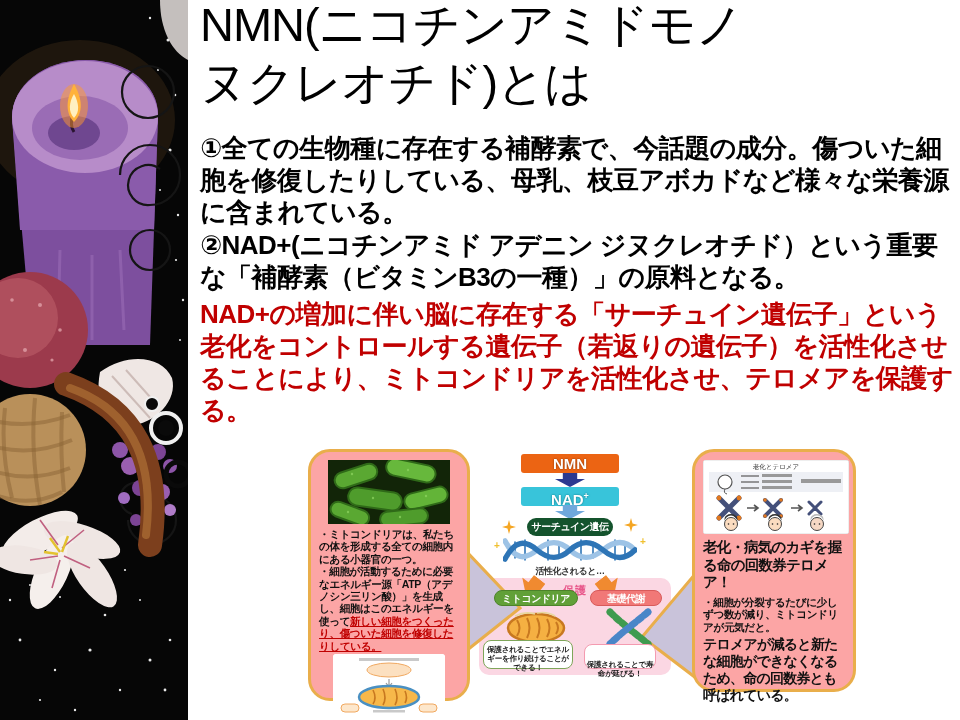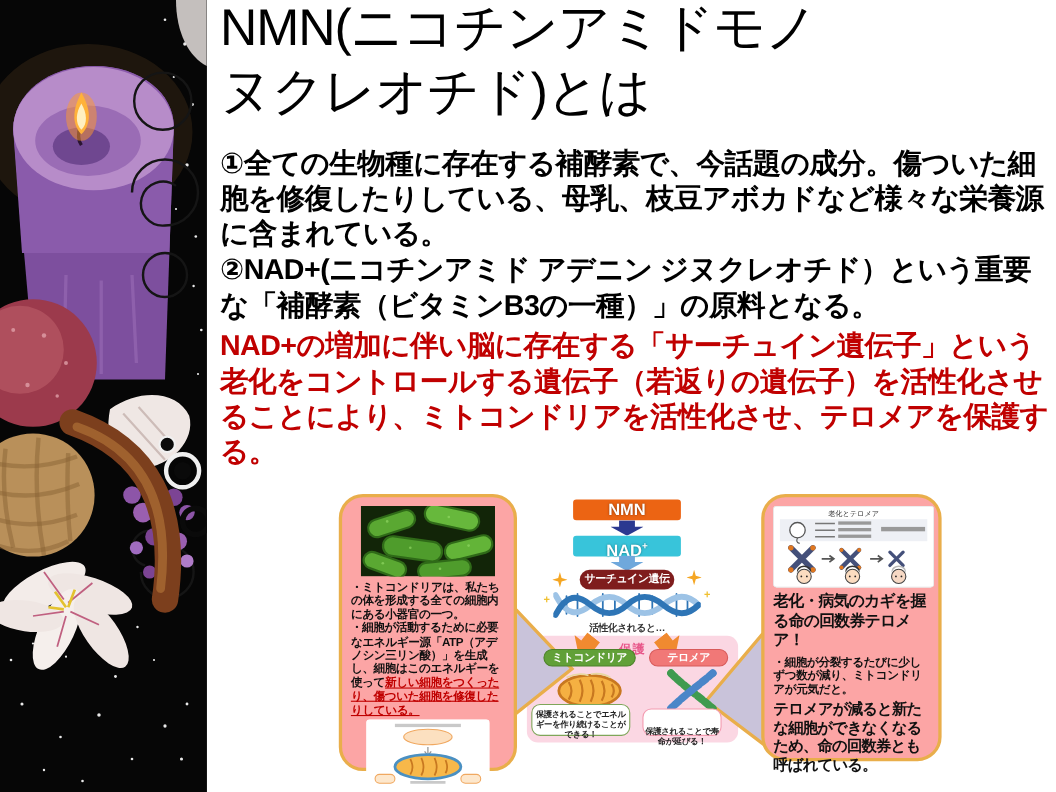--- a/index.html
+++ b/index.html
@@ -37,21 +37,21 @@
   .rb-body { font-size:10.6px; line-height:12.6px; color:#111; font-weight:600; letter-spacing:-0.4px; }
   .rb-conc { font-size:14px; line-height:17px; color:#111; font-weight:600; letter-spacing:-0.8px; margin-top:3px; }
 
   
   .banner { position:absolute; text-align:center; color:#fff; font-weight:700; z-index:4; }
   .nmn { left:521px; top:454px; width:98px; height:19px; background:#EC6413; border-radius:3px;
          font-size:15px; line-height:19px; text-shadow:0 0 2px #7a2d00; }
   .nad { left:521px; top:487px; width:98px; height:19px; background:#38C4DA; border-radius:3px;
          font-size:15px; line-height:19px; text-shadow:0 0 2px #0a6a7a; }
   .nad sup { font-size:9px; }
-  .sirt { left:527px; top:518px; width:86px; height:18px; background:#7f1d1d; border-radius:9px;
+  .sirt { left:527px; top:518px; width:86px; height:18px; background:#14532d; border-radius:9px;
           font-size:10px; line-height:18px; letter-spacing:-0.5px; }
   .blockarrow { position:absolute; width:30px; height:14px; z-index:4;
     clip-path:polygon(26% 0,74% 0,74% 42%,100% 42%,50% 100%,0 42%,26% 42%); }
   .arr1 { left:555px; top:473px; background:#2B3990; }
   .arr2 { left:555px; top:505px; background:#6FA8DC; }
   .sparkle { position:absolute; width:14px; height:14px; background:#F5A623; z-index:4;
     clip-path:polygon(50% 0,61% 39%,100% 50%,61% 61%,50% 100%,39% 61%,0 50%,39% 39%); }
   .plus { position:absolute; color:#F0C030; font-size:10px; font-weight:700; z-index:4; }
   .dna { position:absolute; left:503px; top:536px; z-index:4; }
   .activated { position:absolute; left:503px; top:565px; width:134px; text-align:center;
@@ -275,21 +275,21 @@
       <path d="M2,5 C12,24 22,24 34,14 C46,4 56,4 67,14 C78,24 88,24 100,14 C112,4 122,4 132,14" stroke="#9DC3E6" stroke-width="5.5"></path>
       <path d="M2,23 C12,4 22,4 34,14 C46,24 56,24 67,14 C78,4 88,4 100,14 C112,24 122,24 132,14" stroke="#2E75B6" stroke-width="5.5"></path>
     </g>
   </svg>
   <div class="activated">活性化されると…</div>
   <div class="diag-arrow da-l"></div>
   <div class="diag-arrow da-r"></div>
 
   <div class="protect">保護</div>
   <div class="tag tag-mito">ミトコンドリア</div>
-  <div class="tag tag-telo">テロメア</div>
+  <div class="tag tag-telo">基礎代謝</div>
 
   <svg class="mito-ill" width="62" height="34" viewBox="0 0 62 34">
     <ellipse cx="31" cy="18" rx="28" ry="14" fill="#F5B042" stroke="#C87820" stroke-width="2.5"></ellipse>
     <path d="M12,10 q5,8 0,16 M22,8 q5,10 0,20 M32,8 q5,10 0,20 M42,9 q5,9 0,18 M51,12 q4,6 0,12" stroke="#C87820" stroke-width="2" fill="none"></path>
     <path d="M10,6 q10,-5 20,-2 M32,3 q10,-2 18,3" stroke="#E8D8A0" stroke-width="1.5" fill="none"></path>
   </svg>
   <svg class="chrom-ill" width="52" height="42" viewBox="0 0 52 42">
     <g stroke-linecap="round" fill="none">
       <path d="M8,6 C20,18 32,26 46,38" stroke="#3F9B4F" stroke-width="7" stroke-dasharray="5 3"></path>
       <path d="M46,6 C32,18 20,26 8,38" stroke="#4A86C8" stroke-width="7" stroke-dasharray="5 3"></path>

